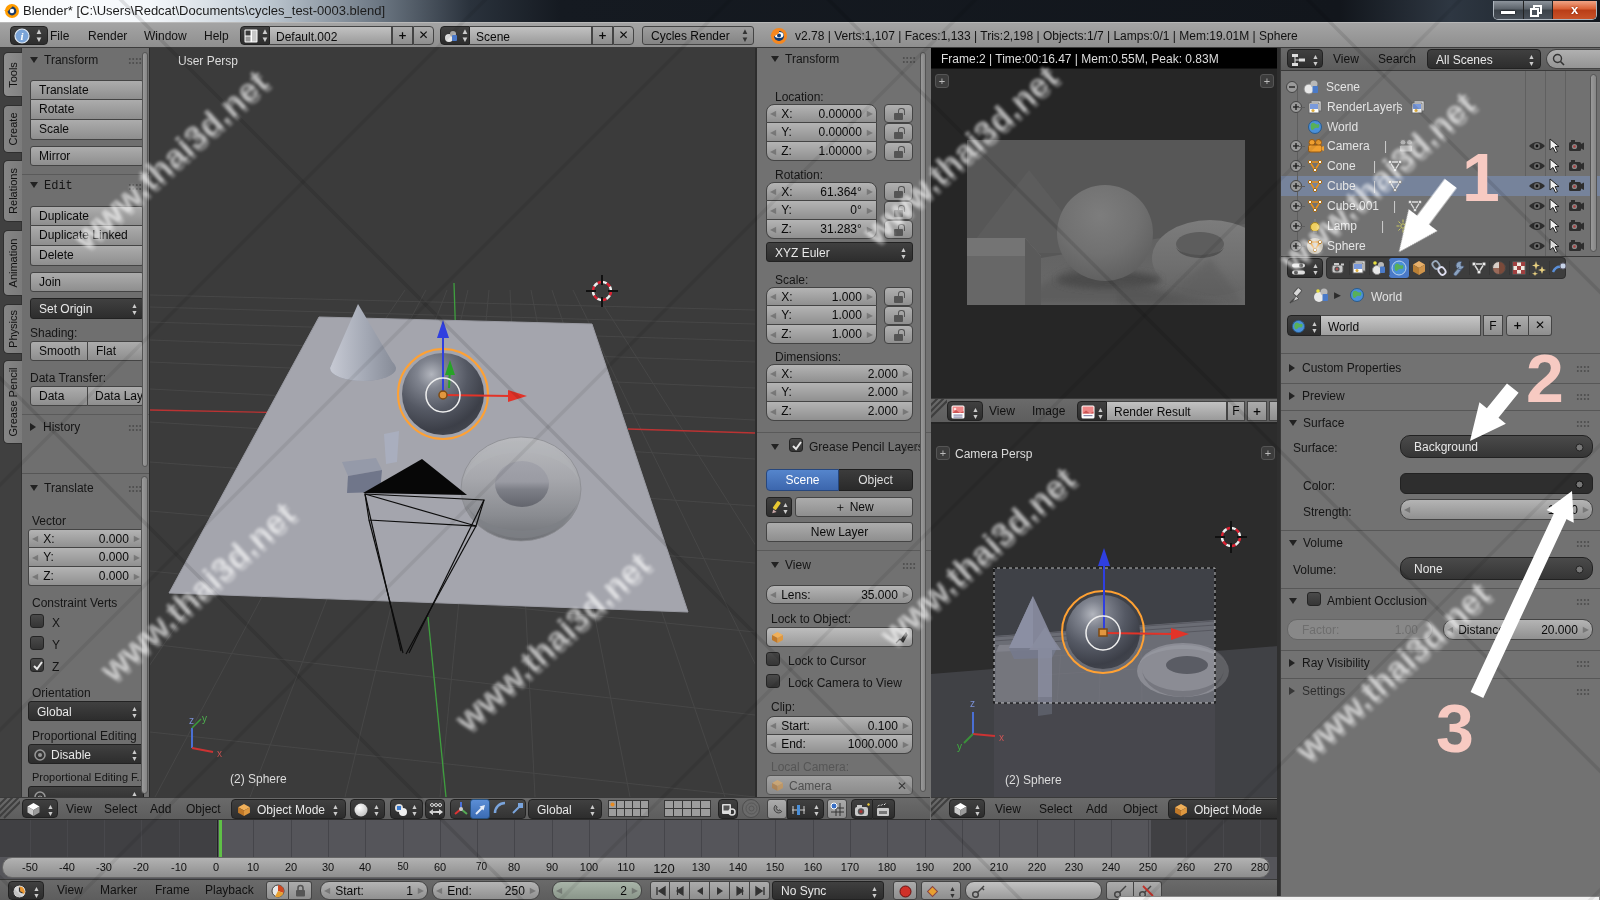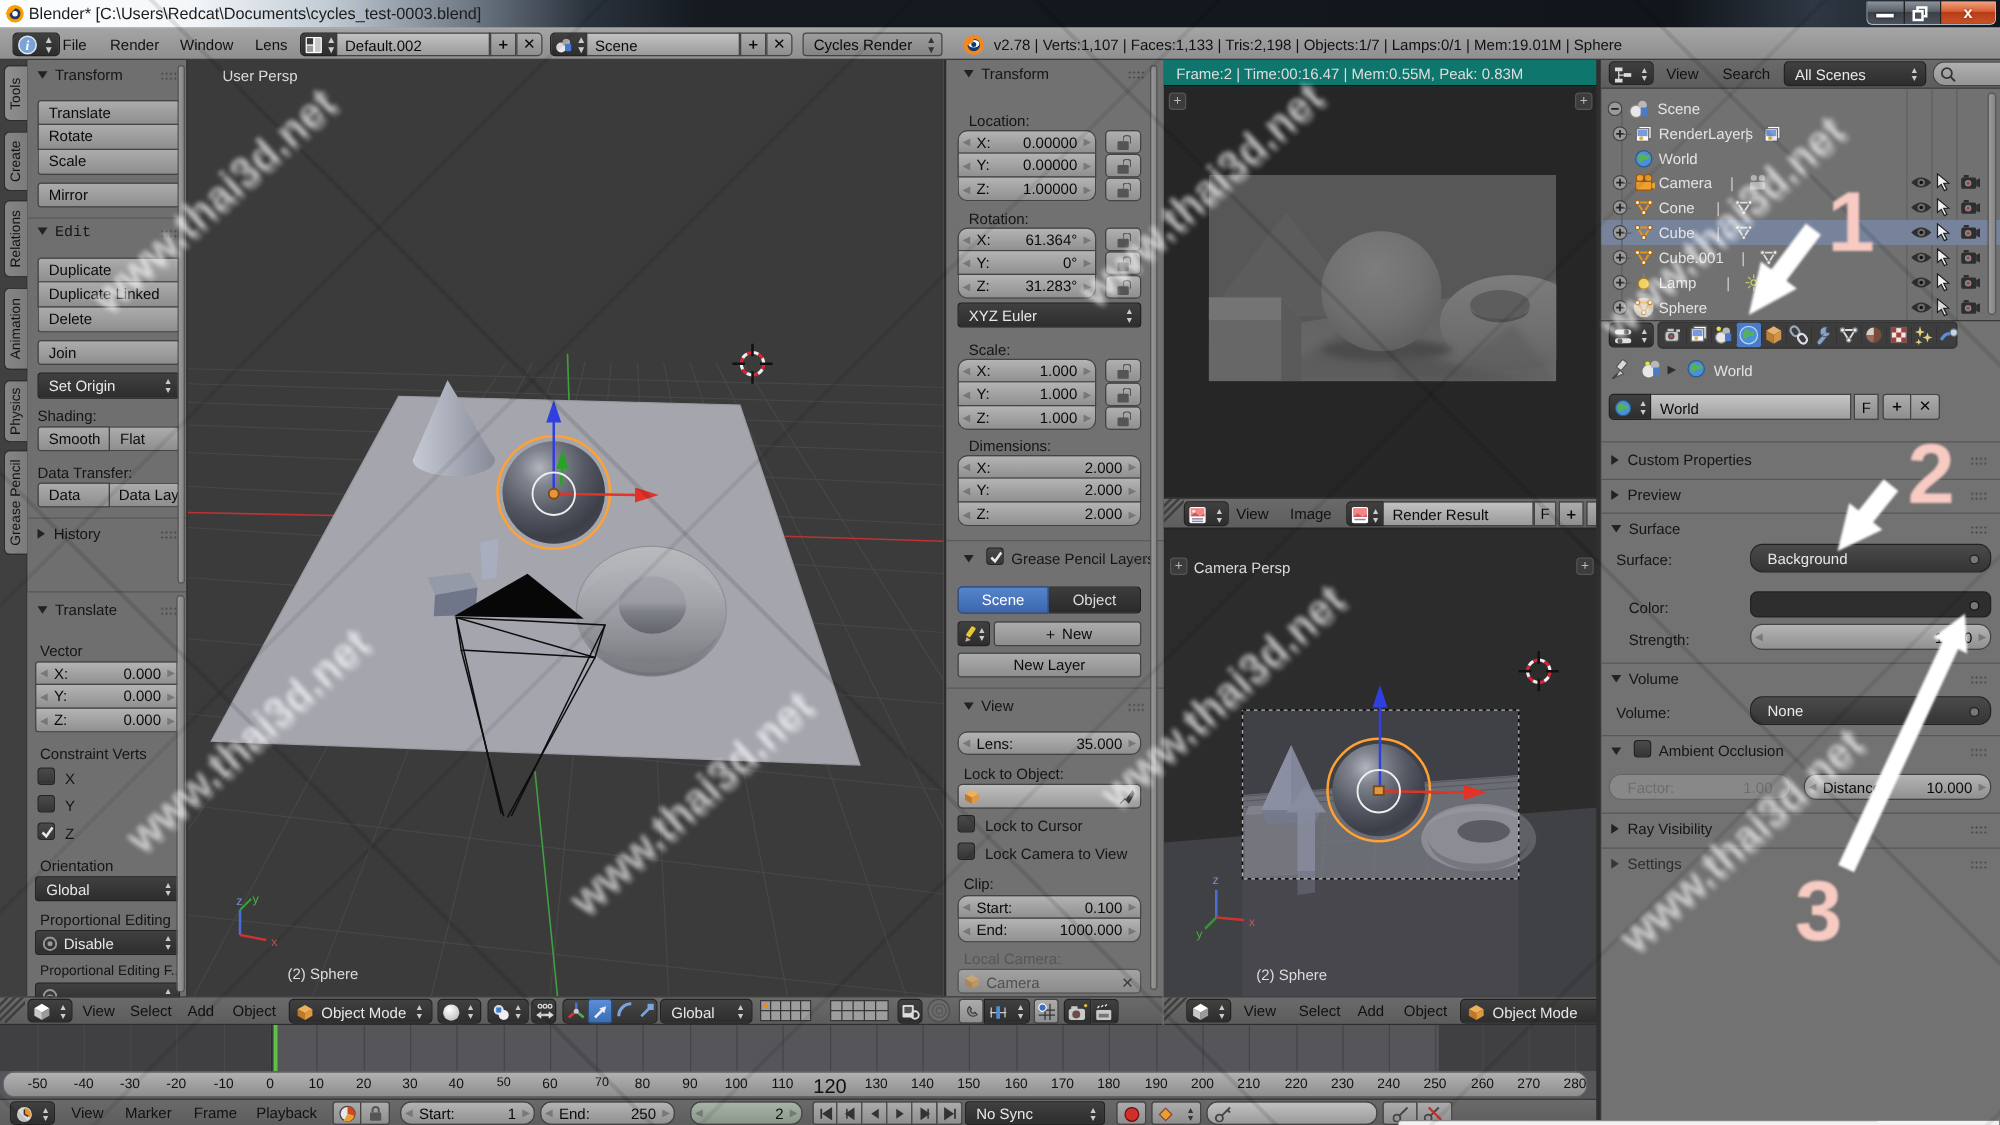--- a/index.html
+++ b/index.html
@@ -73,21 +73,21 @@
   <div class="abs dark" style="left:10px;top:3px;width:38px;height:19px;border-radius:4px;">
     <svg class="abs" style="left:3px;top:1px" width="16" height="16" viewBox="0 0 16 16">
       <circle cx="8" cy="8" r="7" fill="#7aa4d8" stroke="#dfe8f2" stroke-width="1.2"></circle>
       <text x="8" y="12" font-size="11" font-weight="bold" font-style="italic" fill="#fff" text-anchor="middle" font-family="Liberation Serif">i</text>
     </svg>
     <div class="abs" style="left:24px;top:1px;color:#ccc;font-size:8px;line-height:8px;">▲<br>▼</div>
   </div>
   <div class="abs hdrtxt" style="left:50px;top:6px;">File</div>
   <div class="abs hdrtxt" style="left:88px;top:6px;">Render</div>
   <div class="abs hdrtxt" style="left:144px;top:6px;">Window</div>
-  <div class="abs hdrtxt" style="left:204px;top:6px;">Lens</div>
+  <div class="abs hdrtxt" style="left:204px;top:6px;">Help</div>
 
   <div class="abs dark" style="left:240px;top:3px;width:30px;height:19px;border-radius:4px 0 0 4px;">
     <svg class="abs" style="left:3px;top:2px" width="14" height="14" viewBox="0 0 14 14">
       <rect x="0.5" y="0.5" width="13" height="13" fill="#fff" rx="1"></rect>
       <rect x="1.5" y="1.5" width="5" height="5" fill="#3a3a3a"></rect>
       <rect x="1.5" y="7.5" width="5" height="5" fill="#9a9a9a"></rect>
       <rect x="8" y="1.5" width="4.5" height="11" fill="#c8c8c8"></rect>
     </svg>
     <div class="abs" style="left:20px;top:1px;color:#ccc;font-size:8px;line-height:8px;">▲<br>▼</div>
   </div>
@@ -725,21 +725,21 @@
             <line x1="3" y1="4.4" x2="4.5" y2="2.8"></line>
             <line x1="6" y1="3.7" x2="7.5" y2="2.2"></line>
             <line x1="9" y1="3" x2="10.5" y2="1.6"></line>
           </g>
       <rect x="4" y="9" width="8" height="3" fill="#777"></rect>
     </svg>
   </div>
 </div>
 
 <div class="abs" id="imgedit" style="left:931px;top:48px;width:347px;height:375px;background:#262626;overflow:hidden;">
-  <div class="abs" style="left:0;top:0;width:347px;height:21px;background:#0f766e;border-bottom:1px solid #111;">
+  <div class="abs" style="left:0;top:0;width:347px;height:21px;background:#000000;border-bottom:1px solid #111;">
     <div class="abs" style="left:10px;top:4px;color:#dedede;">Frame:2 | Time:00:16.47 | Mem:0.55M, Peak: 0.83M</div>
   </div>
   <div class="abs" style="left:4px;top:26px;width:14px;height:14px;background:#3c3c3c;border:1px solid #555;border-radius:3px;color:#bbb;font-size:11px;line-height:12px;text-align:center;">+</div>
   <div class="abs" style="left:329px;top:26px;width:14px;height:14px;background:#3c3c3c;border:1px solid #555;border-radius:3px;color:#bbb;font-size:11px;line-height:12px;text-align:center;">+</div>
 
   <svg class="abs" style="left:36px;top:92px;" width="278" height="165" viewBox="0 0 278 165">
     <defs>
       <radialGradient id="rsph" cx="45%" cy="32%" r="72%">
         <stop offset="0%" stop-color="#7d7d7d"></stop>
             <stop offset="55%" stop-color="#717171"></stop>
@@ -998,21 +998,21 @@
     <div class="abs" style="left:271px;top:4px;width:40px;text-align:center;color:#111;font-size:11px;">20</div>
     <div class="abs" style="left:308px;top:4px;width:40px;text-align:center;color:#111;font-size:11px;">30</div>
     <div class="abs" style="left:345px;top:4px;width:40px;text-align:center;color:#111;font-size:11px;">40</div>
     <div class="abs" style="left:383px;top:4px;width:40px;text-align:center;color:#111;font-size:10px;">50</div>
     <div class="abs" style="left:420px;top:4px;width:40px;text-align:center;color:#111;font-size:11px;">60</div>
     <div class="abs" style="left:476px;top:4px;width:40px;text-align:left;color:#111;font-size:10px;">70</div>
     <div class="abs" style="left:494px;top:4px;width:40px;text-align:center;color:#111;font-size:11px;">80</div>
     <div class="abs" style="left:532px;top:4px;width:40px;text-align:center;color:#111;font-size:11px;">90</div>
     <div class="abs" style="left:569px;top:4px;width:40px;text-align:center;color:#111;font-size:11px;">100</div>
     <div class="abs" style="left:606px;top:4px;width:40px;text-align:center;color:#111;font-size:11px;">110</div>
-    <div class="abs" style="left:644px;top:4px;width:40px;text-align:center;color:#111;font-size:16px;">120</div>
+    <div class="abs" style="left:644px;top:4px;width:40px;text-align:center;color:#111;font-size:13px;">120</div>
     <div class="abs" style="left:681px;top:4px;width:40px;text-align:center;color:#111;font-size:11px;">130</div>
     <div class="abs" style="left:718px;top:4px;width:40px;text-align:center;color:#111;font-size:11px;">140</div>
     <div class="abs" style="left:755px;top:4px;width:40px;text-align:center;color:#111;font-size:11px;">150</div>
     <div class="abs" style="left:793px;top:4px;width:40px;text-align:center;color:#111;font-size:11px;">160</div>
     <div class="abs" style="left:830px;top:4px;width:40px;text-align:center;color:#111;font-size:11px;">170</div>
     <div class="abs" style="left:867px;top:4px;width:40px;text-align:center;color:#111;font-size:11px;">180</div>
     <div class="abs" style="left:905px;top:4px;width:40px;text-align:center;color:#111;font-size:11px;">190</div>
     <div class="abs" style="left:942px;top:4px;width:40px;text-align:center;color:#111;font-size:11px;">200</div>
     <div class="abs" style="left:979px;top:4px;width:40px;text-align:center;color:#111;font-size:11px;">210</div>
     <div class="abs" style="left:1017px;top:4px;width:40px;text-align:center;color:#111;font-size:11px;">220</div>
@@ -1589,21 +1589,21 @@
   <div class="ph" style="left:46px;top:337px;">Ambient Occlusion</div>
   <div class="grips" style="top:341px;right:10px;"></div>
   <div class="abs" style="left:6px;top:362px;width:146px;height:21px;background:#888;border:1px solid #666;border-radius:10px;color:#6e6e6e;">
     <div class="abs" style="left:14px;top:3px;">Factor:</div>
     <div class="abs" style="right:14px;top:3px;">1.00</div>
   </div>
   <div class="num abs" style="left:162px;top:362px;width:150px;height:21px;border-radius:10px;">
         <span class="nf">
           <i>◀</i>
           <span class="nlab">Distance:</span>
-          <span class="nval">10.000</span>
+          <span class="nval">20.000</span>
           <i>▶</i>
         </span>
       </div>
   <div class="abs" style="left:0;top:393px;width:320px;height:1px;background:#575757;"></div>
   <div class="ph" style="left:8px;top:399px;"><span class="arrR"></span>Ray Visibility</div>
   <div class="grips" style="top:403px;right:10px;"></div>
   <div class="abs" style="left:0;top:421px;width:320px;height:1px;background:#575757;"></div>
   <div class="ph" style="left:8px;top:427px;opacity:.75;"><span class="arrR"></span>Settings</div>
   <div class="grips" style="top:431px;right:10px;"></div>
 </div>

